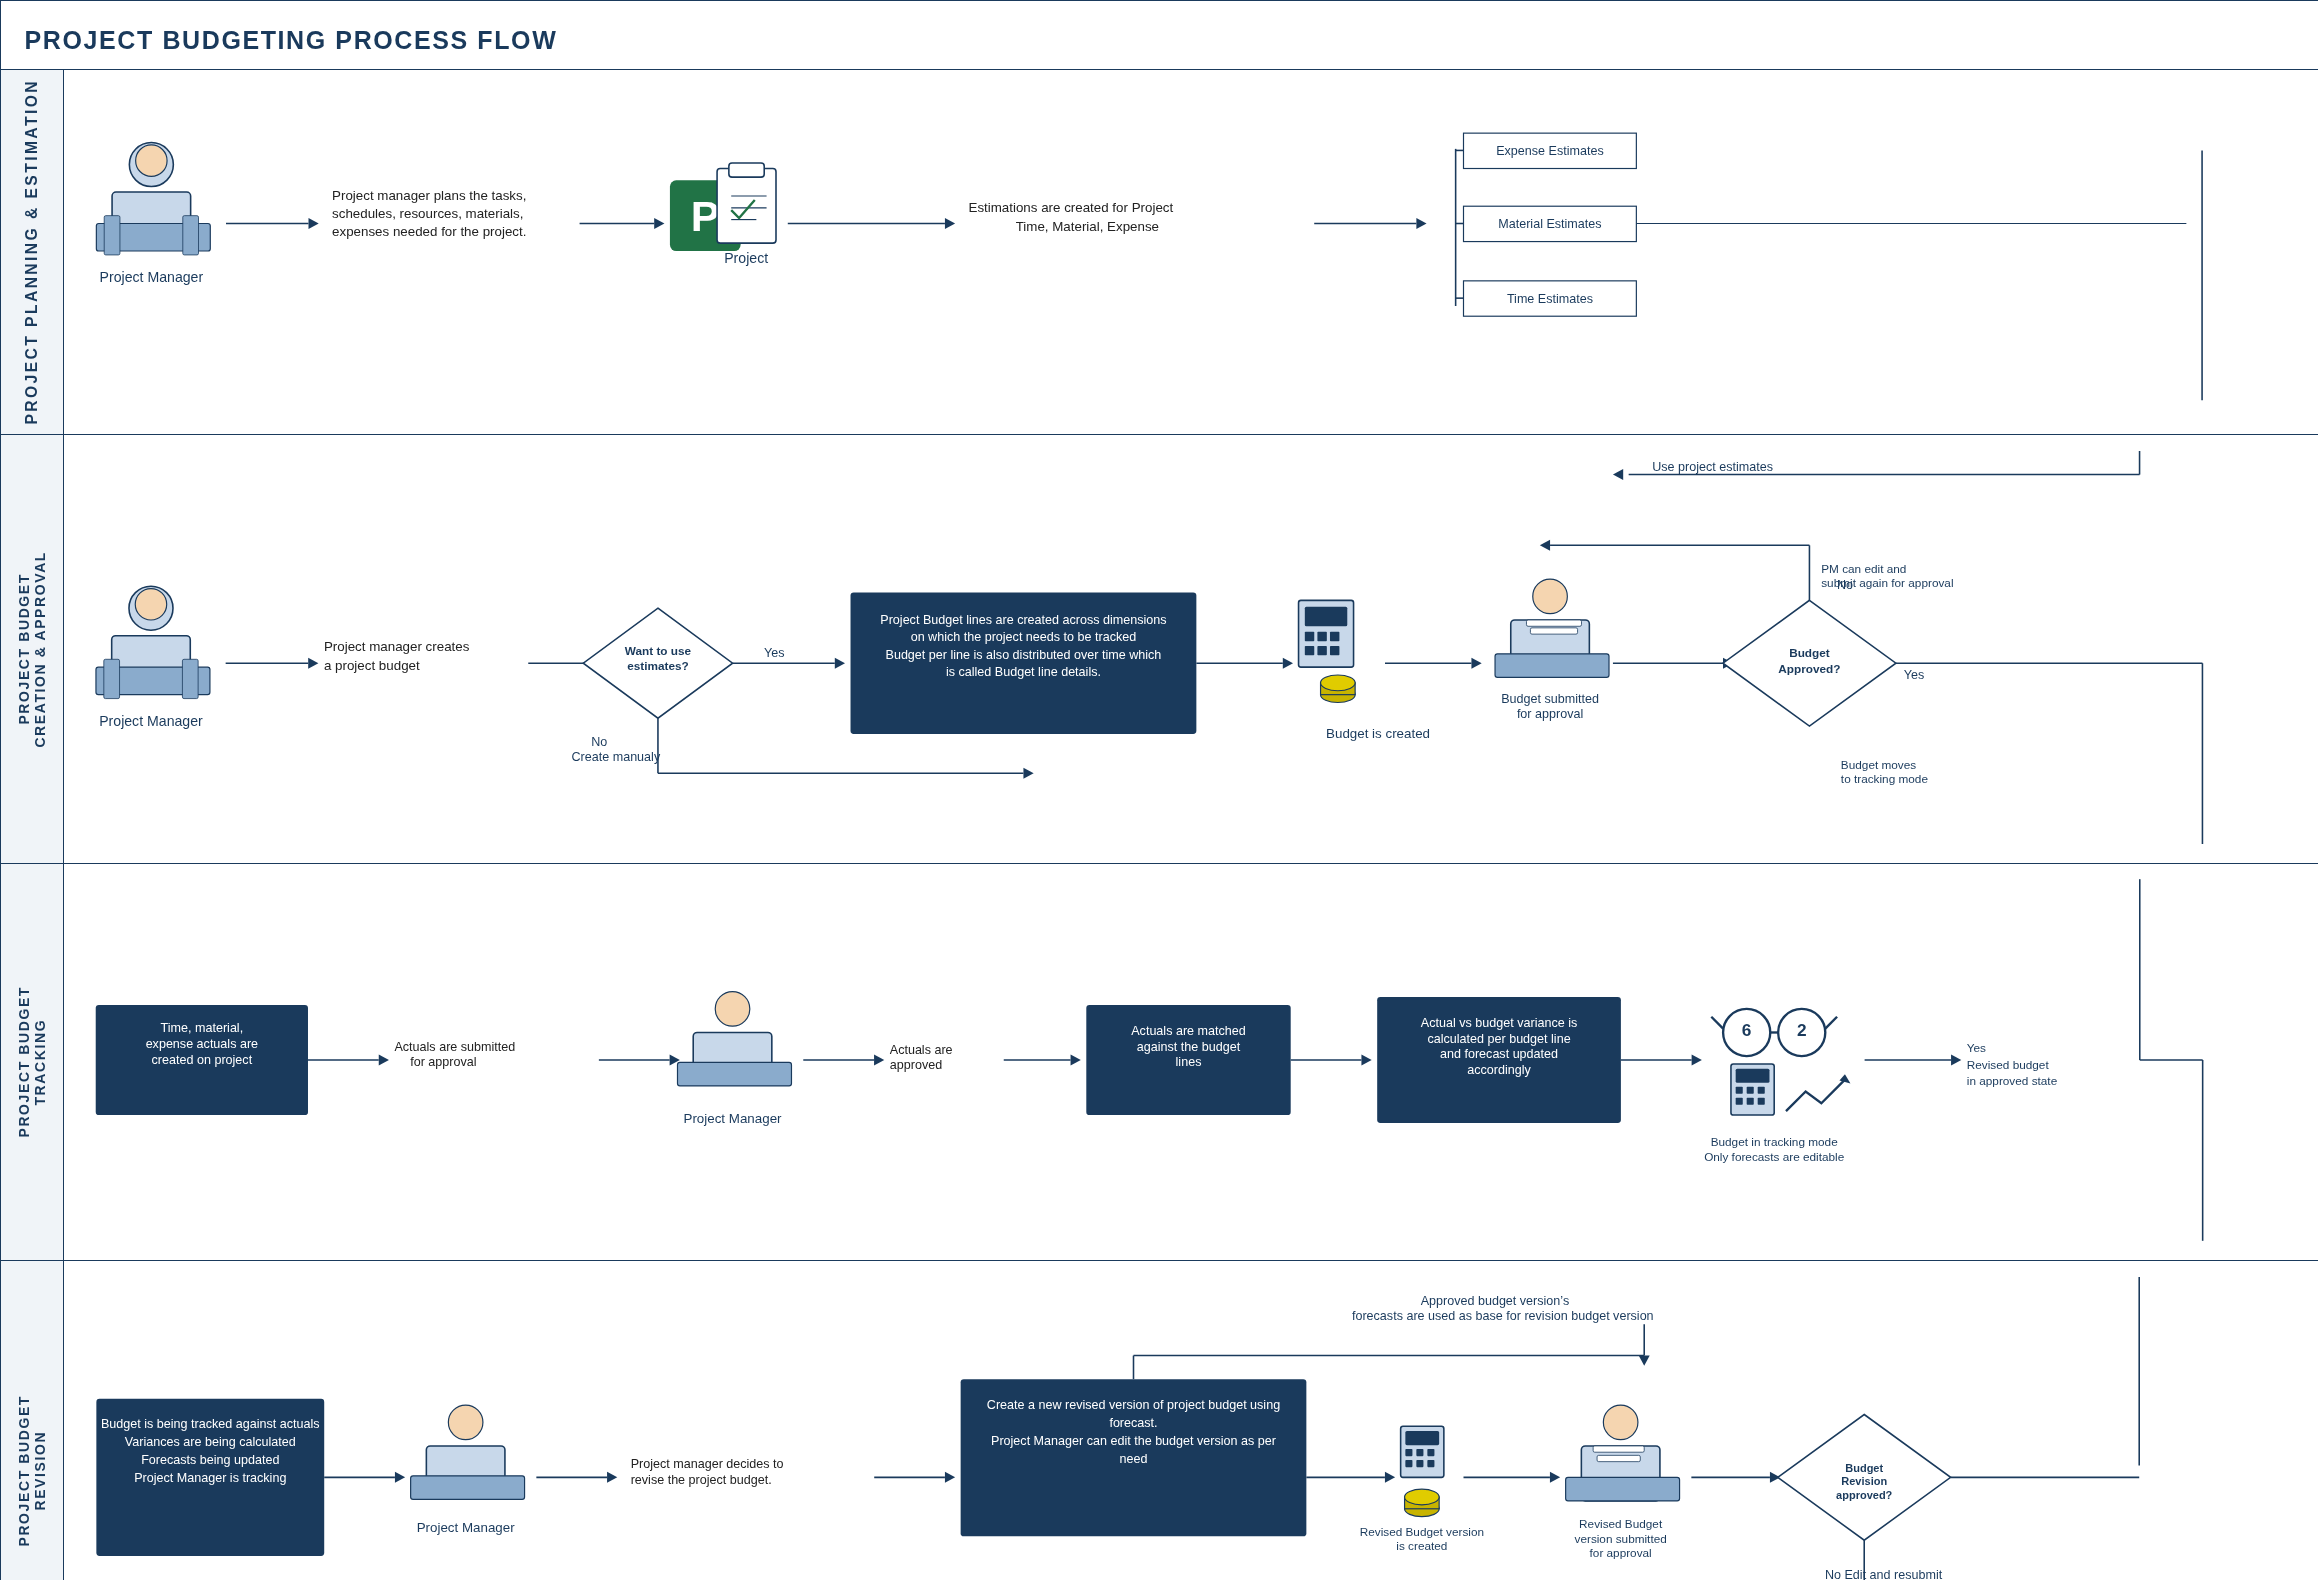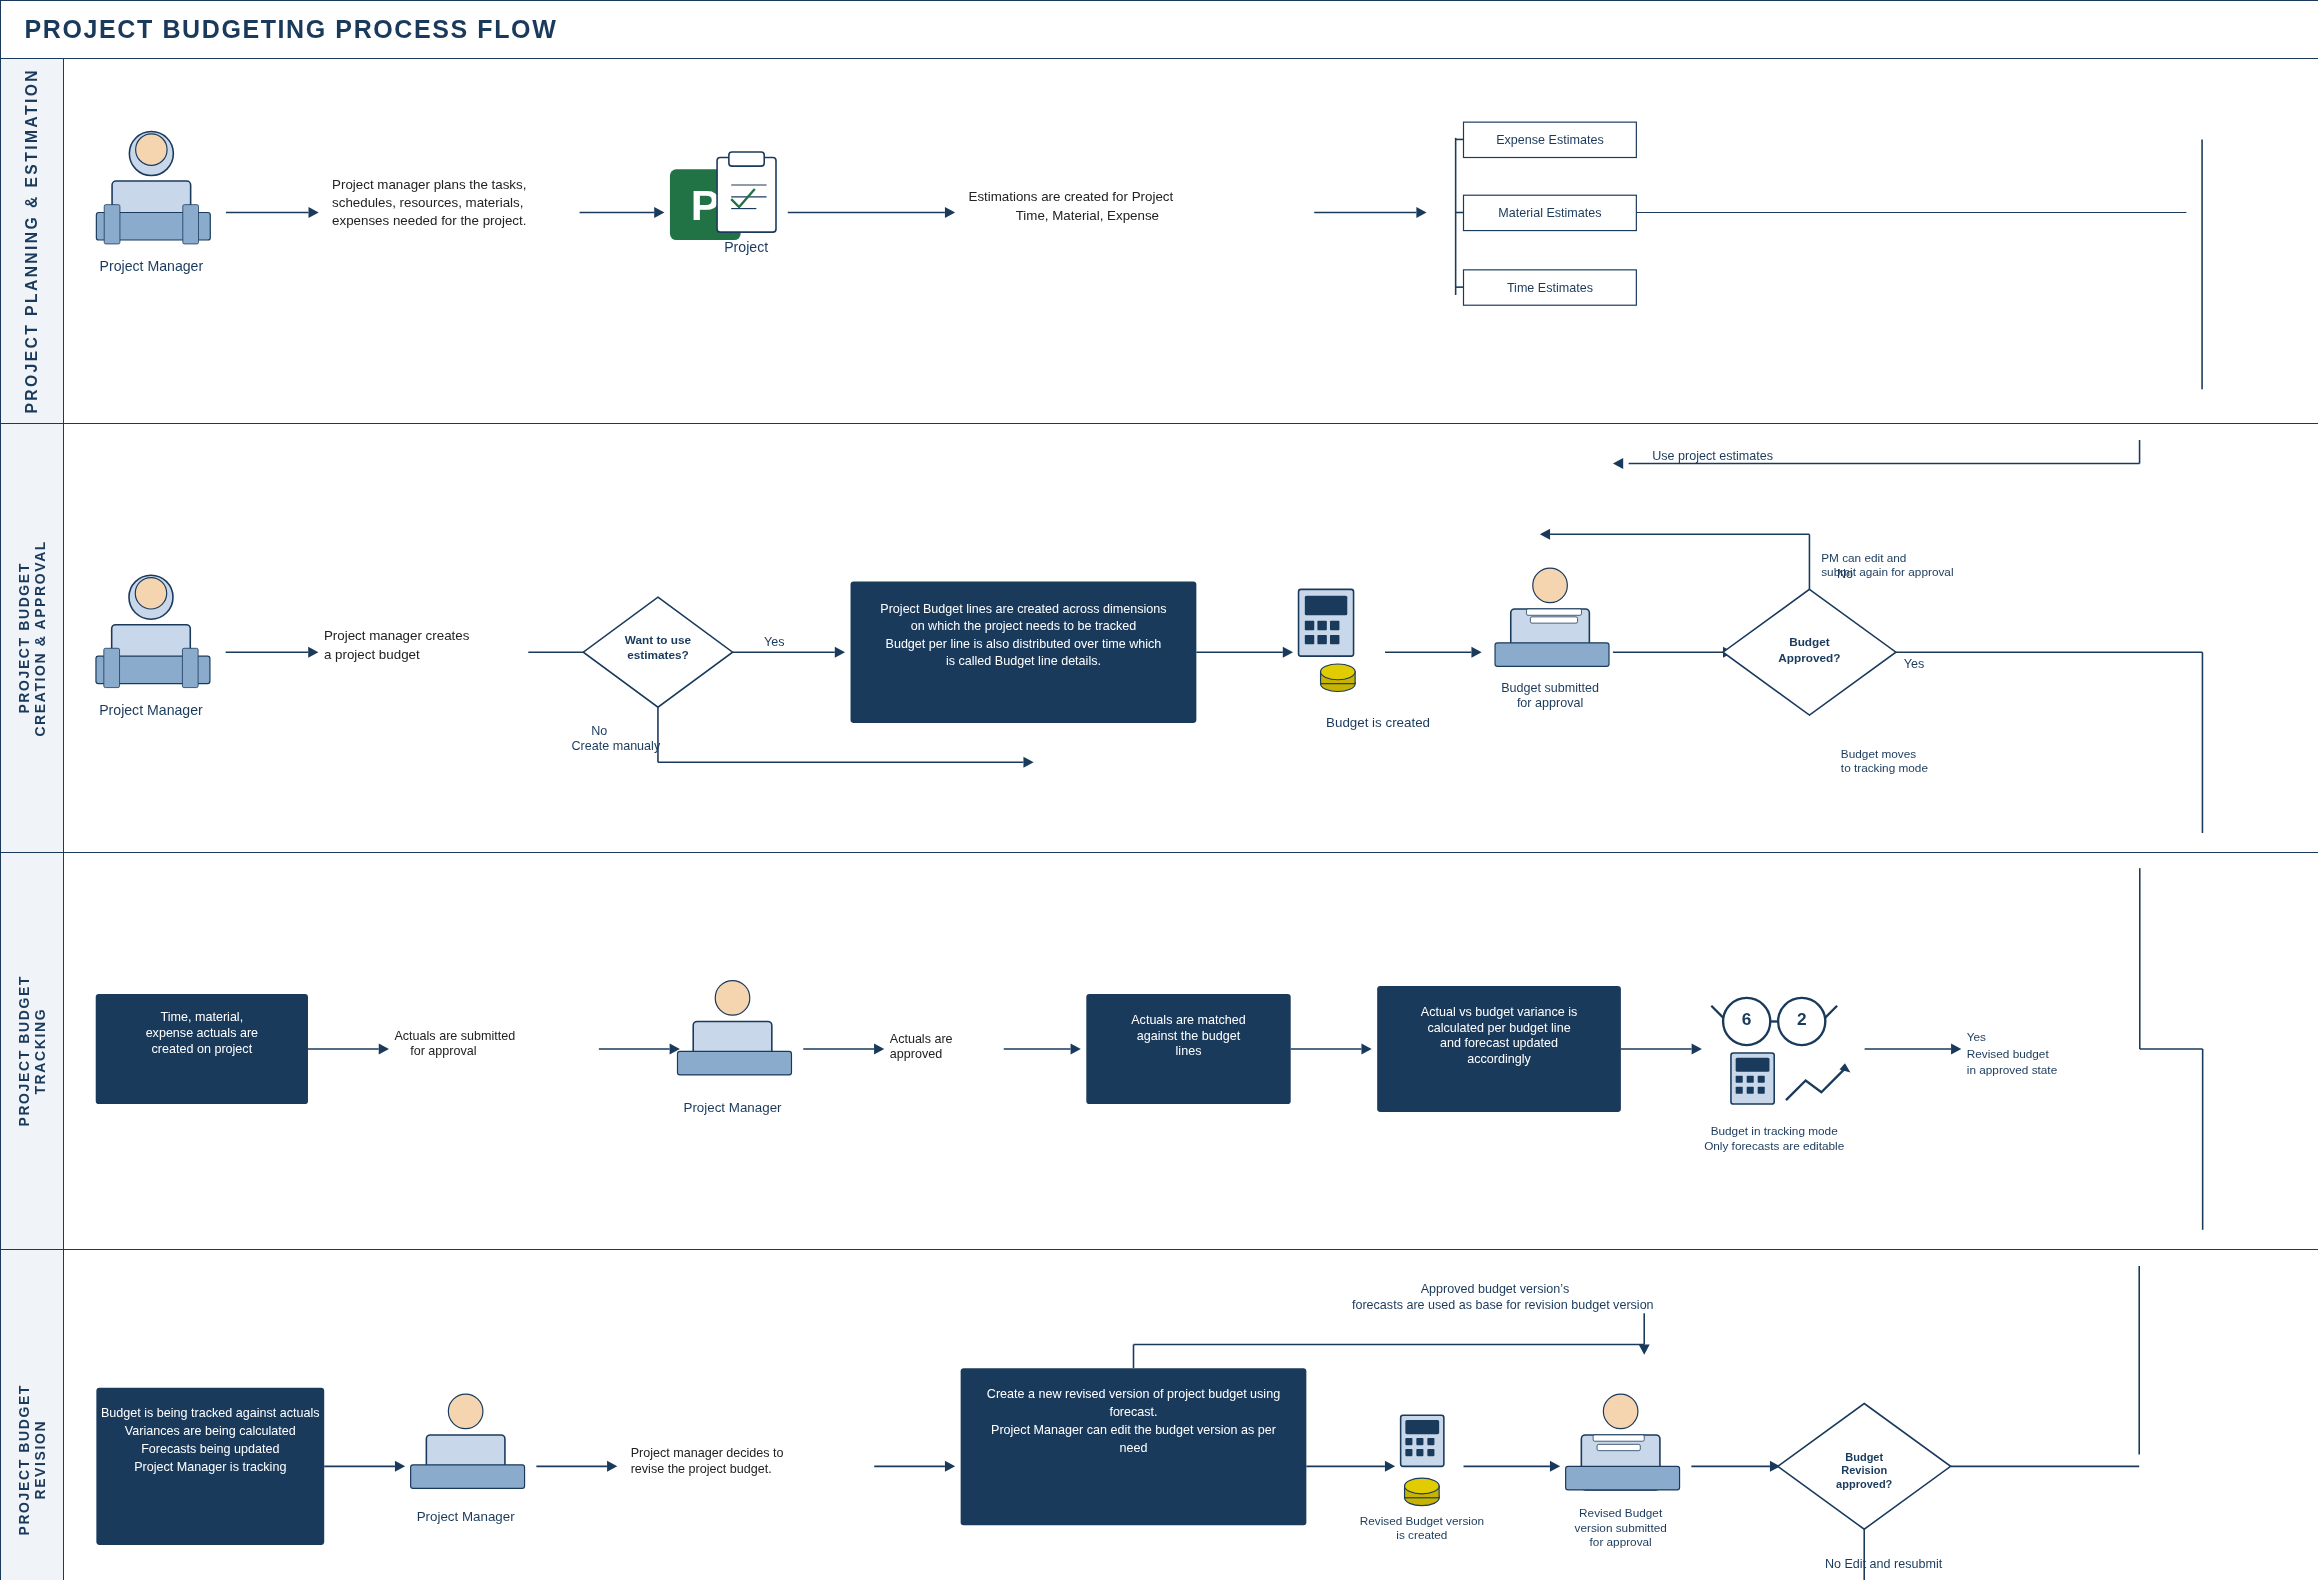--- a/index.html
+++ b/index.html
@@ -7,20 +7,21 @@
     
     .page { width: 2319px; min-height: 1580px; border: 1.6px solid #1a3a5c; }
     
     .page-title {
       padding: 14px 23.6px;
       font-size: 25px;
       font-weight: bold;
       color: #1a3a5c;
       border-bottom: 1.6px solid #1a3a5c;
       letter-spacing: 1.6px;
+      margin-top: 11px;
     }
     
     .content { display: flex; flex-direction: column; }
     
     .swim-lane {
       display: flex;
       border-bottom: 1.6px solid #1a3a5c;
       min-height: 377px;
     }
     .swim-lane:last-child { border-bottom: none; }

